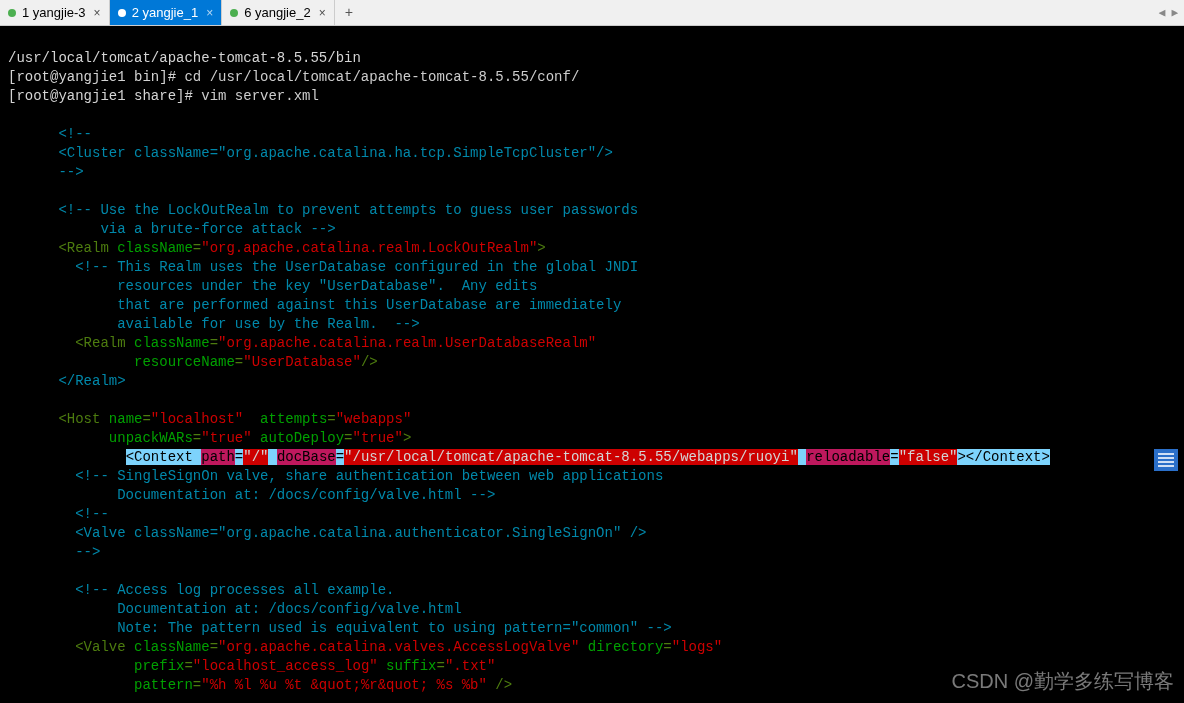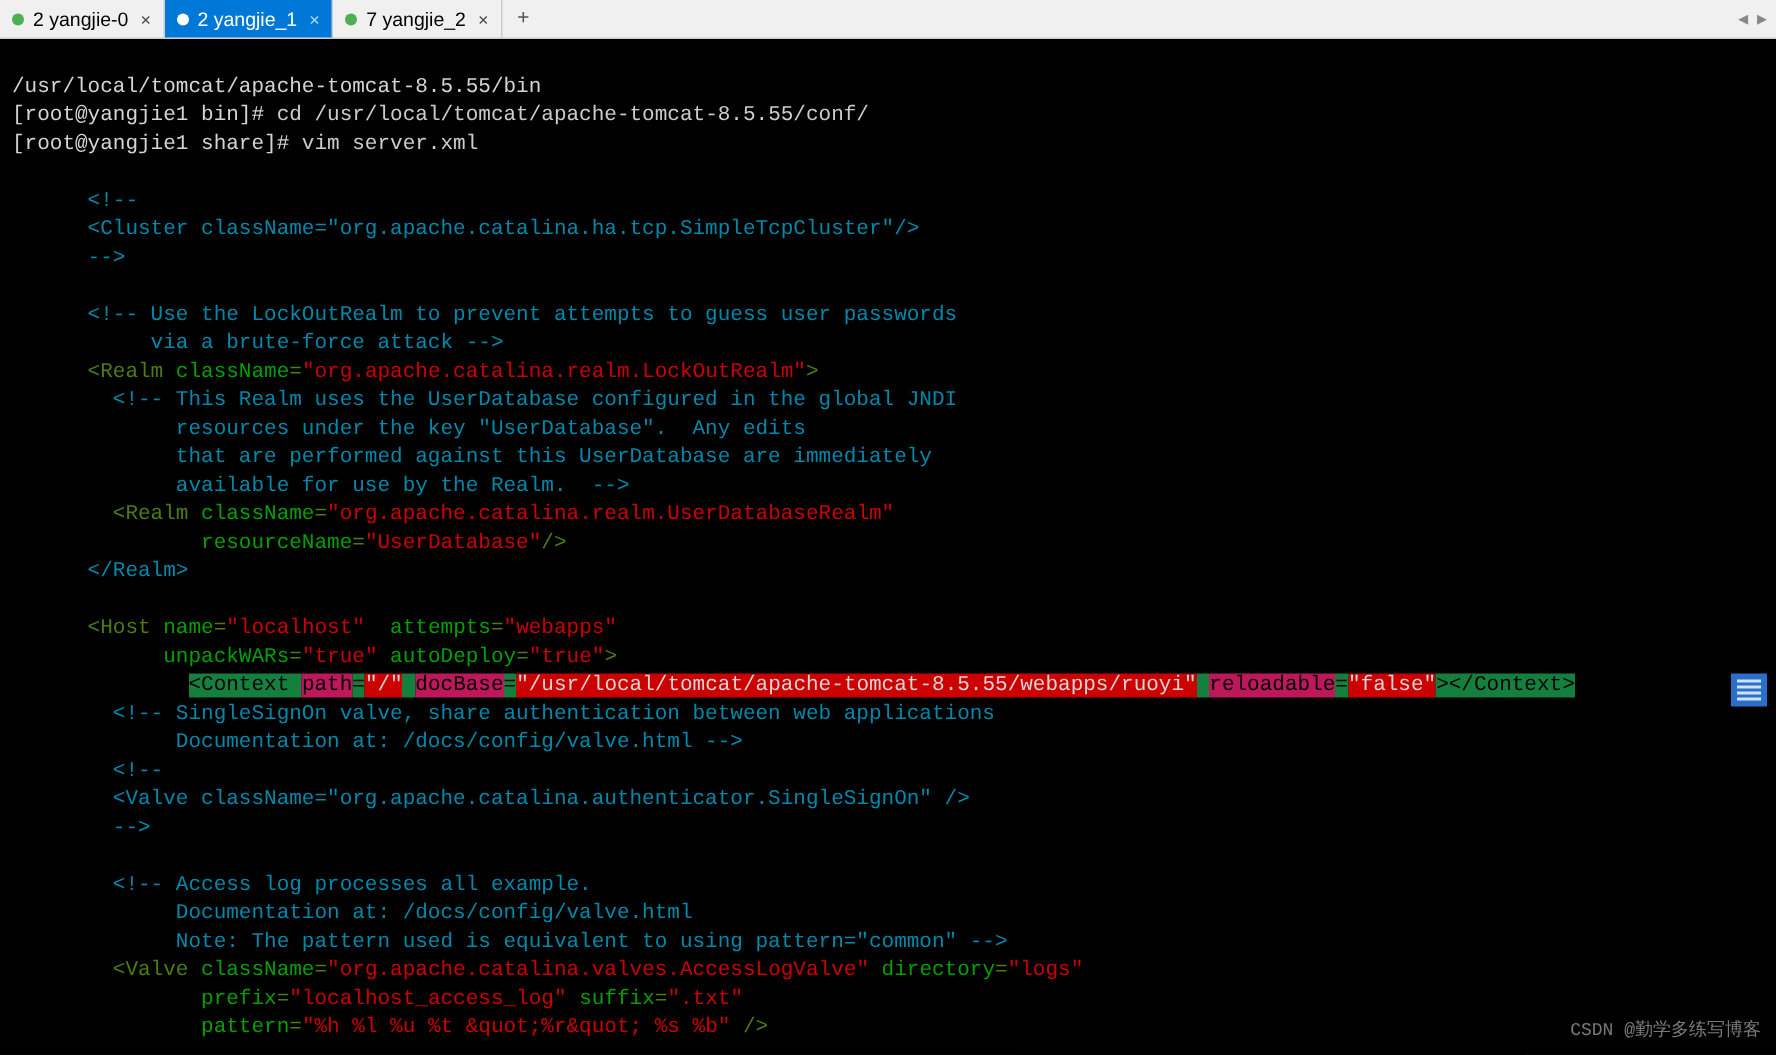--- a/index.html
+++ b/index.html
@@ -13,45 +13,45 @@
 .tab-close { margin-left: 8px; font-size: 12px; opacity: 0.7; }
 .tab-add { display: flex; align-items: center; padding: 0 10px; color: #555; cursor: pointer; }
 .nav-arrows { position: absolute; right: 4px; top: 0; height: 100%; display: flex; align-items: center; gap: 2px; }
 .nav-arrow { color: #888; font-size: 11px; cursor: pointer; padding: 2px; }
 .terminal { background: #000; color: #ccc; padding: 4px 8px; height: calc(100% - 26px); line-height: 19px; white-space: pre; overflow: hidden; position: relative; }
 .prompt { color: #d4d4d4; }
 .comment { color: #0088aa; }
 .tag { color: #4d7c0f; }
 .attr-name { color: #00a000; }
 .attr-val { color: #cd0000; }
-.hl-bg-cyan { background: #15803d; color: #000; }
+.hl-bg-cyan { background: #7dd3fc; color: #000; }
 .hl-bg-green { background: #be185d; color: #000; }
 .hl-bg-red { background: #cd0000; color: #d4d4d4; }
 .end-tag { color: #0088aa; }
 .scroll-indicator { position: absolute; right: 6px; top: 423px; width: 24px; height: 22px; background: #2a6fc9; display: flex; flex-direction: column; justify-content: center; padding: 3px 4px; gap: 2px; }
 .scroll-indicator div { height: 2px; background: #d0e0f5; }
-.watermark { position: absolute; right: 10px; bottom: 8px; color: rgba(220,220,220,0.55); font-family: Liberation Mono, monospace; font-size: 12px; pointer-events: none; }
+.watermark { position: absolute; right: 10px; bottom: 8px; color: rgba(220,220,220,0.55); font-family: Liberation Sans, sans-serif; font-size: 20px; pointer-events: none; }
 </style>
 </head>
 <body>
 
 <div class="tab-bar">
   <div class="tab">
     <span class="tab-dot dot-green"></span>
-    <span>2 yangjie-0</span>
+    <span>1 yangjie-3</span>
     <span class="tab-close">×</span>
   </div>
   <div class="tab active">
     <span class="tab-dot dot-white"></span>
     <span>2 yangjie_1</span>
     <span class="tab-close">×</span>
   </div>
   <div class="tab">
     <span class="tab-dot dot-green"></span>
-    <span>7 yangjie_2</span>
+    <span>6 yangjie_2</span>
     <span class="tab-close">×</span>
   </div>
   <div class="tab-add">+</div>
   <div class="nav-arrows">
     <span class="nav-arrow">◀</span>
     <span class="nav-arrow">▶</span>
   </div>
 </div>
 
 <div class="terminal">

